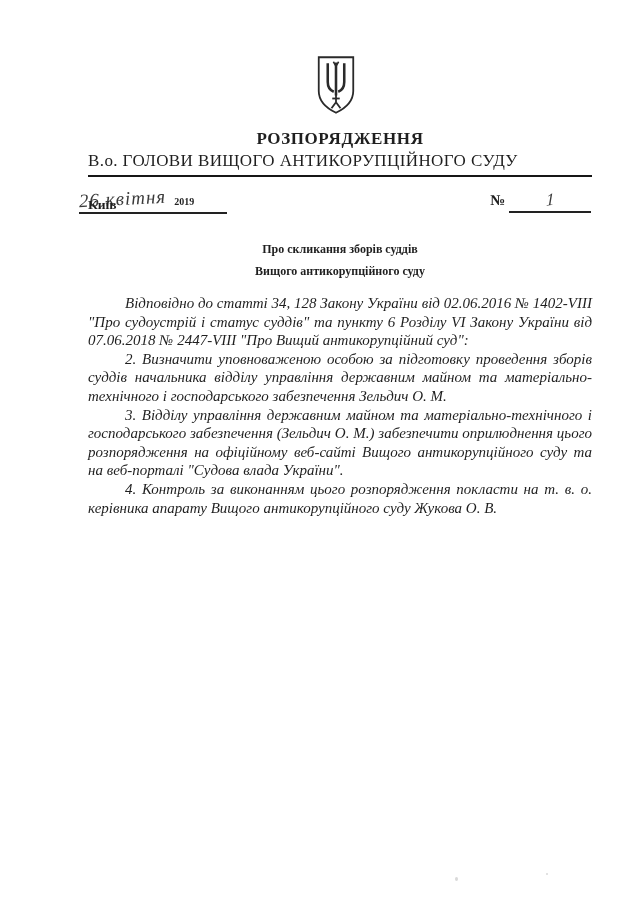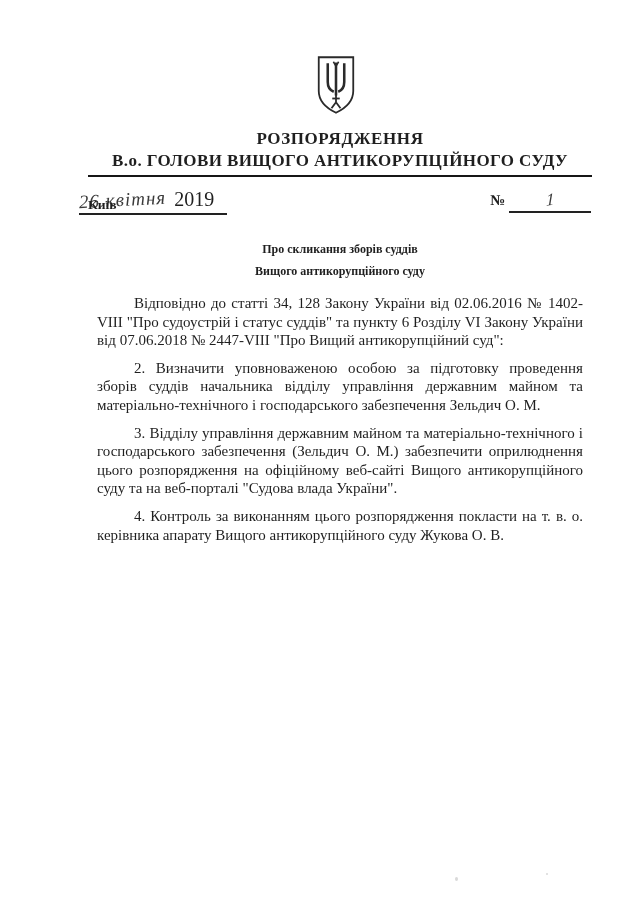--- a/index.html
+++ b/index.html
@@ -24,22 +24,22 @@
   }
   .doc-title{
     margin-top:128px;
     text-align:center;
     font-weight:bold;
     font-size:17px;
     line-height:21px;
     letter-spacing:0.6px;
   }
   .doc-title2{
-    text-align:center;
-    font-weight:bold;
+    text-align:left;
+    font-weight:normal;
     font-size:17px;
     line-height:21px;
     letter-spacing:0.4px;
     margin-top:1px;
   }
   .rule{
     margin-top:4px;
     border-bottom:2px solid #161616;
     width:100%;
     height:0;
@@ -58,22 +58,22 @@
   }
   .handwriting{
     display:inline-block;
     font-style:italic;
     font-size:19px;
     color:#3a3a3a;
     transform:rotate(-3deg);
     letter-spacing:1px;
   }
   .year{
-    font-weight:normal;
-    font-size:20px;
+    font-weight:bold;
+    font-size:10px;
     margin-left:4px;
   }
   .city{
     position:absolute;
     left:0;right:60px;
     top:20px;
     text-align:left;
     font-weight:bold;
     font-size:13.5px;
   }
@@ -108,22 +108,23 @@
     font-size:12px;
     line-height:22px;
   }
   .body-text{
     margin-top:12px;
     font-size:15px;
     line-height:18.6px;
     text-align:justify;
   }
   .body-text p{
-    margin:9px;
+    margin:0;
     text-indent:37px;
+    font-style:italic;
   }
   .sig-row{
     position:relative;
     height:85px;
     margin-top:6px;
   }
   .sig-scrawl{
     position:absolute;
     left:246px;top:6px;
     width:200px;height:72px;

